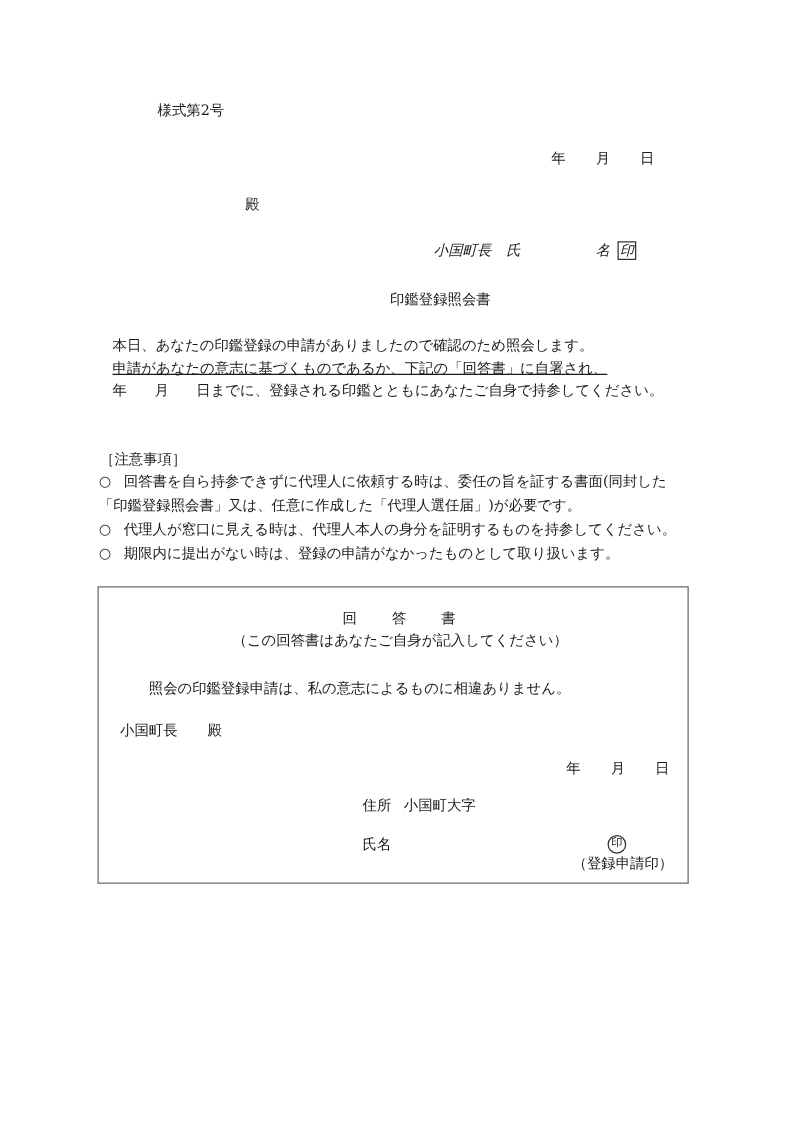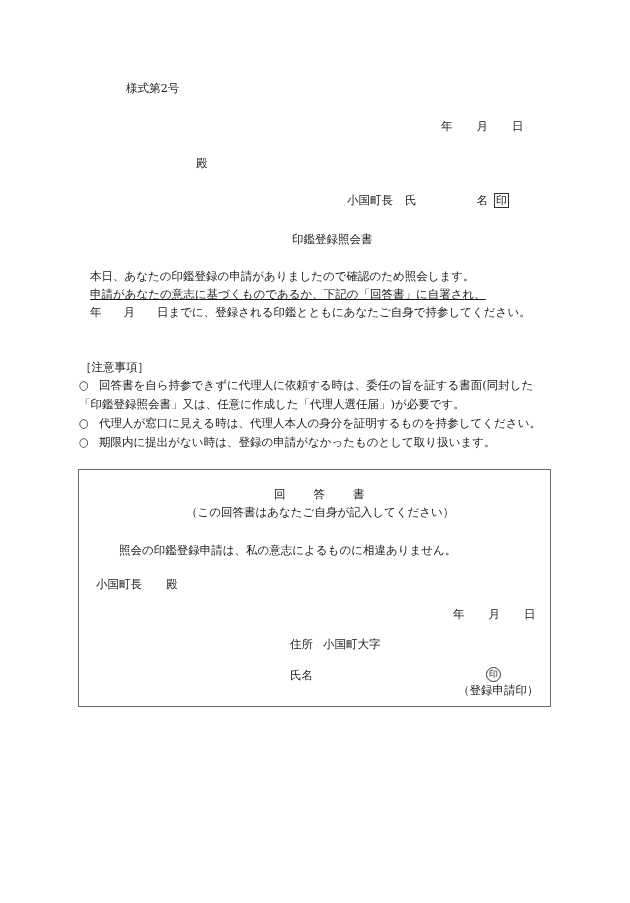--- a/index.html
+++ b/index.html
@@ -27,25 +27,25 @@
 <body>
 
 <div class="abs" style="left:79px; top:81px;margin-left:47px;">様式第2号</div>
 
 <div class="abs" style="left:441px; top:119px;">
   <span>年</span><span class="sp" style="width:24px;"></span><span>月</span><span class="sp" style="width:24px;"></span><span>日</span>
 </div>
 
 <div class="abs" style="left:196px; top:156px;">殿</div>
 
-<div class="abs" style="left:347px; top:193px;">
+<div class="abs" style="left:347px; top:193px;font-style:italic;">
   <span>小国町長</span><span class="sp" style="width:12px;"></span><span>氏</span><span class="sp" style="width:60px;"></span><span>名</span><span class="sp" style="width:6px;"></span><span class="stamp-box">印</span>
 </div>
 
-<div class="abs" style="left:256px; top:232px;padding-left:36px;">印鑑登録照会書</div>
+<div class="abs" style="left:276px; top:232px;padding-left:36px;">印鑑登録照会書</div>
 
 <div class="abs" style="left:90px; top:269px;">本日、あなたの印鑑登録の申請がありましたので確認のため照会します。</div>
 <div class="abs" style="left:90px; top:287px;text-decoration:underline;">申請があなたの意志に基づくものであるか、下記の「回答書」に自署され、</div>
 <div class="abs" style="left:90px; top:305px;">
   <span>年</span><span class="sp" style="width:22px;"></span><span>月</span><span class="sp" style="width:22px;"></span><span>日までに、登録される印鑑とともにあなたご自身で持参してください。</span>
 </div>
 
 <div class="abs" style="left:80px; top:360px;text-align:right;">［注意事項］</div>
 <div class="abs" style="left:79px; top:378px;">
   <span>○</span><span class="sp" style="width:10px;"></span><span>回答書を自ら持参できずに代理人に依頼する時は、委任の旨を証する書面(同封した</span>

